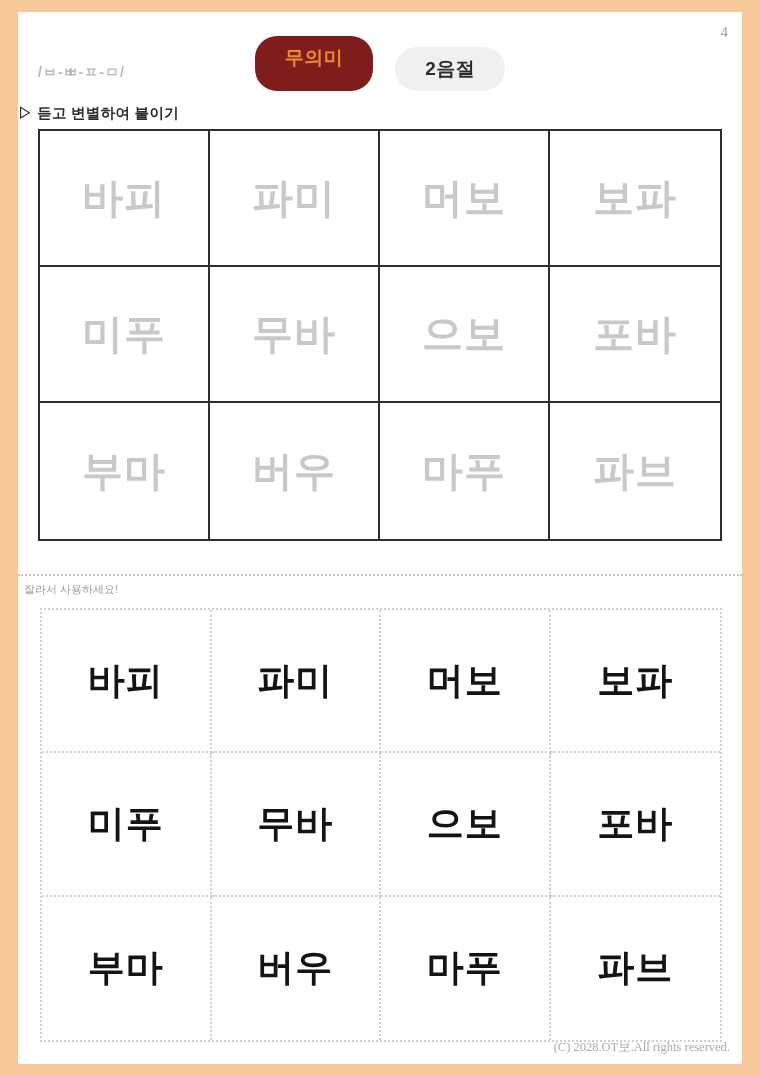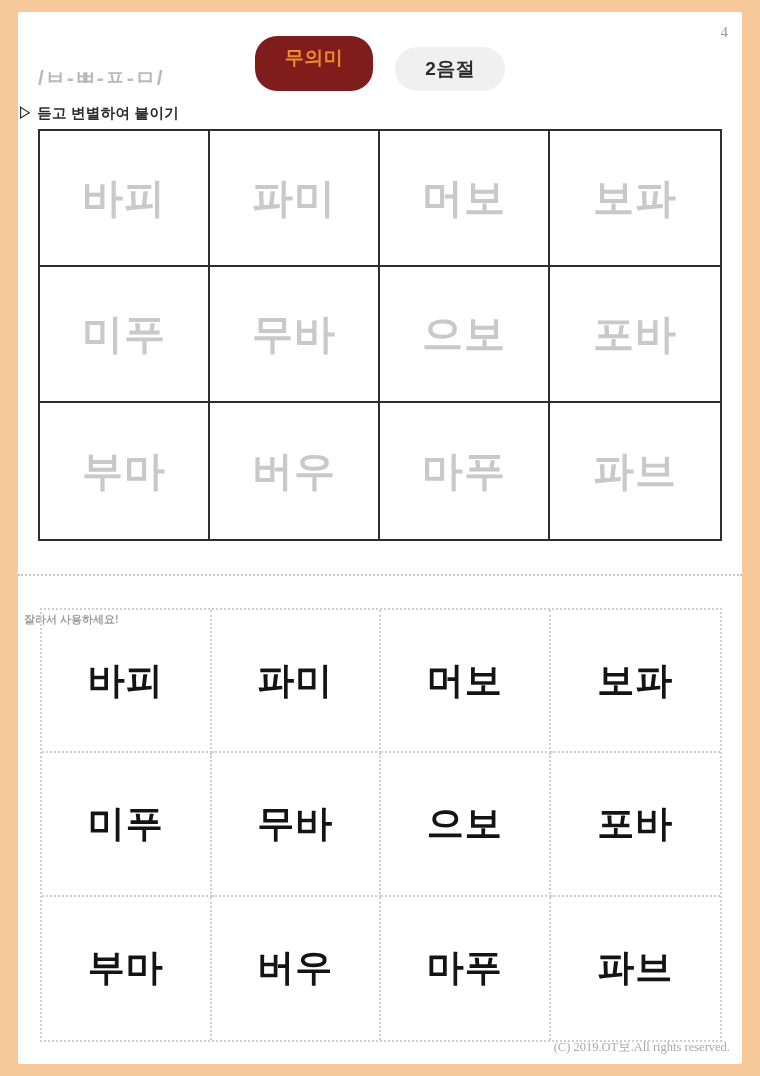--- a/index.html
+++ b/index.html
@@ -29,21 +29,21 @@
     right: 14px;
     top: 12px;
     font-size: 15px;
     color: #9a9a9a;
     font-family: "Liberation Serif", serif;
   }
   .phoneme {
     position: absolute;
     left: 20px;
     top: 52px;
-    font-size: 21px;
+    font-size: 14px;
     letter-spacing: 1px;
     color: #b9b9b9;
     font-family: "Liberation Sans", sans-serif;
     font-weight: bold;
     text-align: center;
   }
   .pills {
     position: absolute;
     left: 0;
     right: 0;
@@ -112,22 +112,21 @@
     right: 0;
     top: 562px;
     border-top: 2px dotted #c6c6c6;
   }
   .cut-note {
     position: absolute;
     left: 6px;
     top: 570px;
     font-size: 11px;
     color: #9e9e9e;
-    font-weight: bold;
-    margin-top: 30px;
+    font-weight: normal;
   }
   
   .cards {
     position: absolute;
     left: 22px;
     top: 596px;
     width: 682px;
     height: 434px;
     border: 2px dotted #cfcfcf;
     display: grid;
@@ -202,14 +201,14 @@
     <div class="card-cell">무바</div>
     <div class="card-cell">으보</div>
     <div class="card-cell last-col">포바</div>
 
     <div class="card-cell last-row">부마</div>
     <div class="card-cell last-row">버우</div>
     <div class="card-cell last-row">마푸</div>
     <div class="card-cell last-row last-col">파브</div>
   </div>
 
-  <div class="copyright">(C) 2019.OT보.All rights reserved.</div>
+  <div class="copyright">(C) 2028.OT보.All rights reserved.</div>
 </div>
 
 </body></html>

